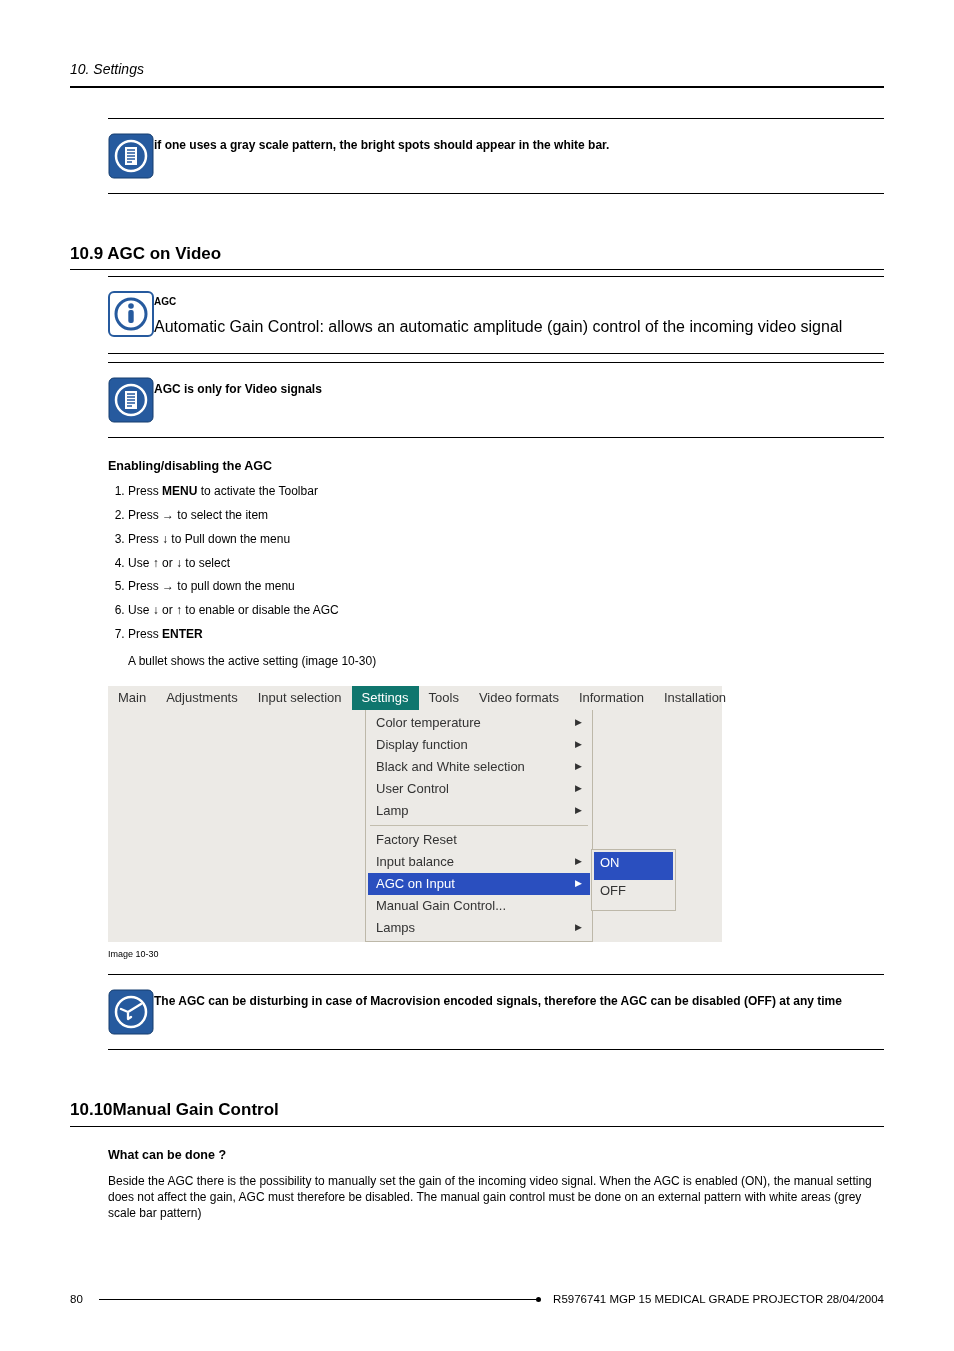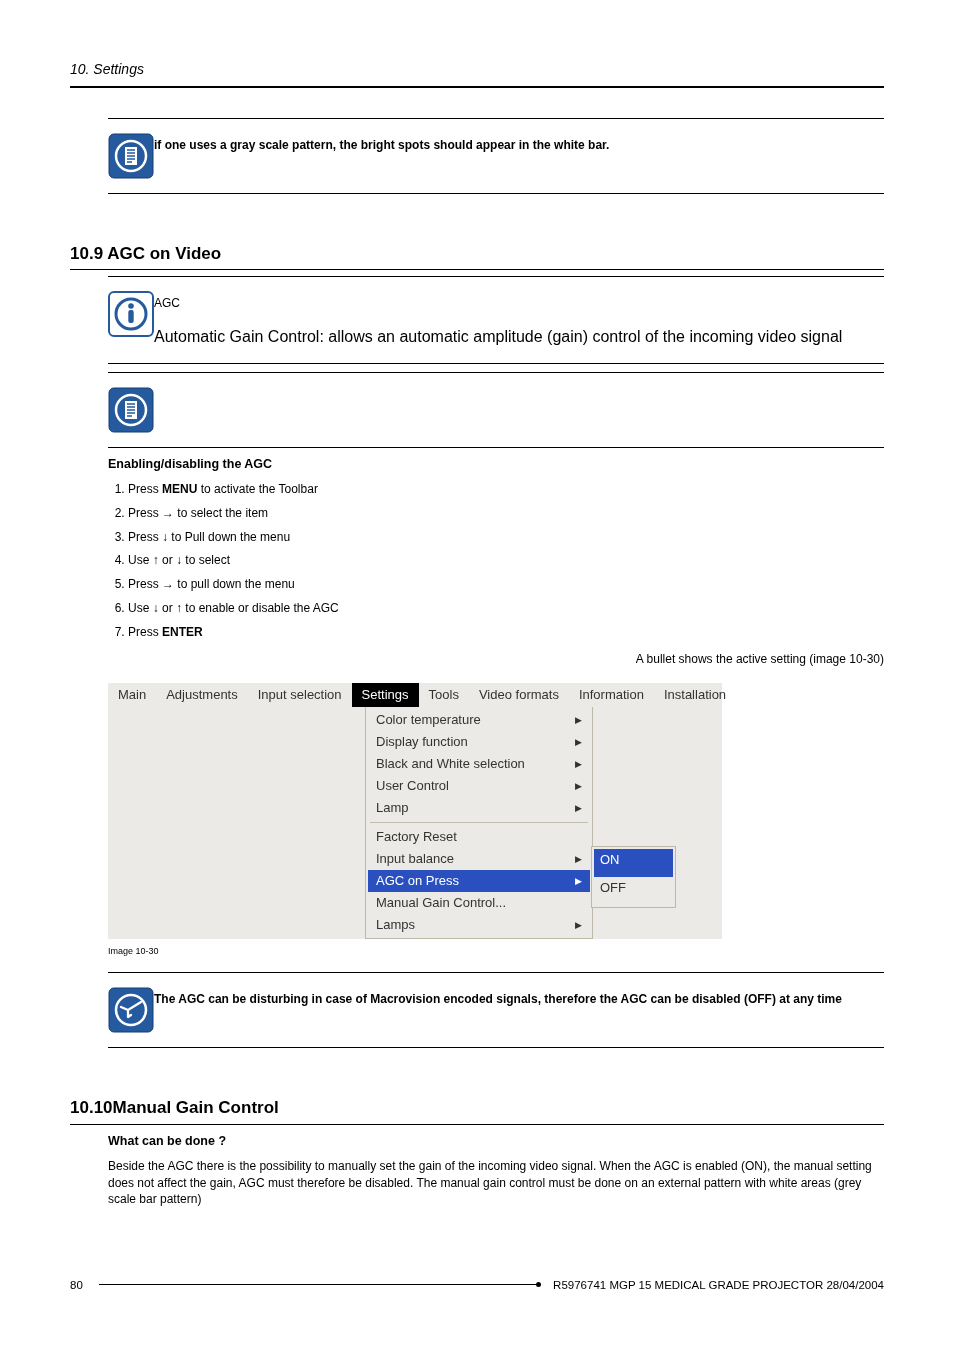--- a/index.html
+++ b/index.html
@@ -45,30 +45,30 @@
   .indent-block { margin-left: 38px; }
   .section-heading {
     font-size: 17px;
     font-weight: bold;
     margin-top: 48px;
   }
   .section-heading + .hr-thin { margin-top: 4px; margin-bottom: 0; }
   .subheading {
     font-size: 12.5px;
     font-weight: bold;
-    margin-top: 8px;
+    margin-top: 20px;
     margin-bottom: 8px;
   }
   .step-list {
     list-style: decimal;
     padding-left: 20px;
     margin: 6px 0 10px 0;
   }
   .step-list li { margin-bottom: 7px; font-size: 12px; }
-  .sub-note { margin-left: 20px; font-size: 12px; margin-bottom: 8px; text-align: right;}
+  .sub-note { margin-left: 20px; font-size: 12px; margin-bottom: 8px;}
   .image-caption { font-size: 9px; margin-top: 6px; }
   .menu-screenshot {
     margin-top: 16px;
     width: 614px;
     background: #eceae6;
     font-family: Tahoma, Arial, sans-serif;
     font-size: 13px;
     color: #333;
     user-select: none;
   }
@@ -77,21 +77,21 @@
     background: #eceae6;
     height: 24px;
     align-items: stretch;
     padding: 0;
   }
   .menubar-item {
     padding: 3px 10px;
     white-space: nowrap;
   }
   .menubar-item.active {
-    background: #000000;
+    background: #0f766e;
     color: #fff;
   }
   .dropdown {
     position: relative;
     margin-left: 257px;
     width: 228px;
     background: #eceae6;
     border: 1px solid #bdb8a9;
     border-top: none;
     padding: 2px;
@@ -149,21 +149,21 @@
   }
   .footer-line::after {
     content: "";
     position: absolute;
     right: -2px; top: -3px;
     width: 5px; height: 5px;
     border-radius: 50%;
     background:#000;
   }
   .footer-text { margin-left: 8px; }
-  .agc-def-title { font-weight: normal; font-size: 12px; margin-bottom: 14px;}
+  .agc-def-title { font-weight: bold; font-size: 10px; margin-bottom: 7px;}
   .agc-def-body { font-size: 16px; }
   .body-para { font-size: 12px; margin-top:4px; line-height:1.35;}
 </style>
 </head>
 <body>
 
 <div class="header-section-title">10.  Settings</div>
 <hr class="hr-thick">
 
 <div class="indent-block">
@@ -202,20 +202,21 @@
 
 <div class="indent-block" style="margin-top:8px">
   <hr class="hr-thin">
   <div class="callout">
     <svg class="callout-icon" viewBox="0 0 46 46">
       <rect x="1" y="1" width="44" height="44" rx="5" fill="#265a9e" stroke="#153d6e"></rect>
       <circle cx="23" cy="23" r="15" fill="none" stroke="#fff" stroke-width="2.5"></circle>
       <path d="M17 14 h12 v18 h-12 z" fill="#fff"></path>
       <path d="M19 17 h8 M19 20 h8 M19 23 h8 M19 26 h8 M19 29 h5" stroke="#265a9e" stroke-width="1.3"></path>
     </svg>
+    <div class="callout-body bold">AGC is only for Video signals</div>
   </div>
   <hr class="hr-thin">
 </div>
 
 <div class="indent-block">
   <div class="subheading">Enabling/disabling the AGC</div>
   <ol class="step-list" id="steps-list">
       <li>Press <b>MENU</b> to activate the Toolbar</li>
       <li>Press → to select the  item</li>
       <li>Press ↓ to Pull down the menu</li>
@@ -260,21 +261,21 @@
         </div>
         <div class="dropdown-sep"></div>
         <div class="dropdown-item">
           <span>Factory Reset</span>
         </div>
         <div class="dropdown-item">
           <span>Input balance</span>
           <span class="tri">▶</span>
         </div>
         <div class="dropdown-item highlight">
-          <span>AGC on Press</span>
+          <span>AGC on Input</span>
           <span class="tri">▶</span>
         </div>
         <div class="dropdown-item">
           <span>Manual Gain Control...</span>
         </div>
         <div class="dropdown-item">
           <span>Lamps</span>
           <span class="tri">▶</span>
         </div>
         <div class="submenu" id="submenu">

